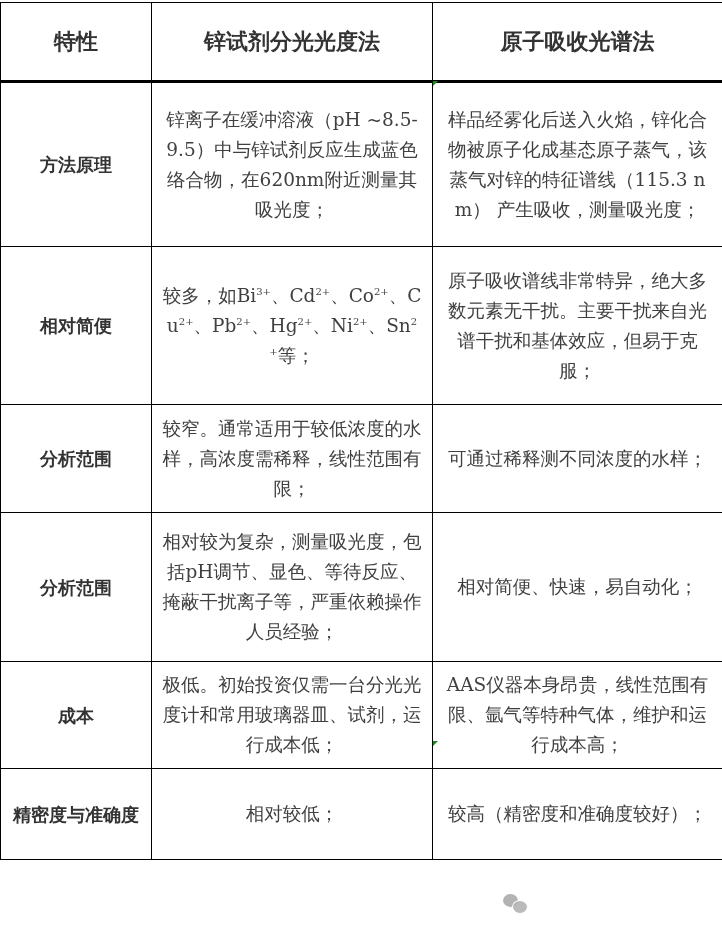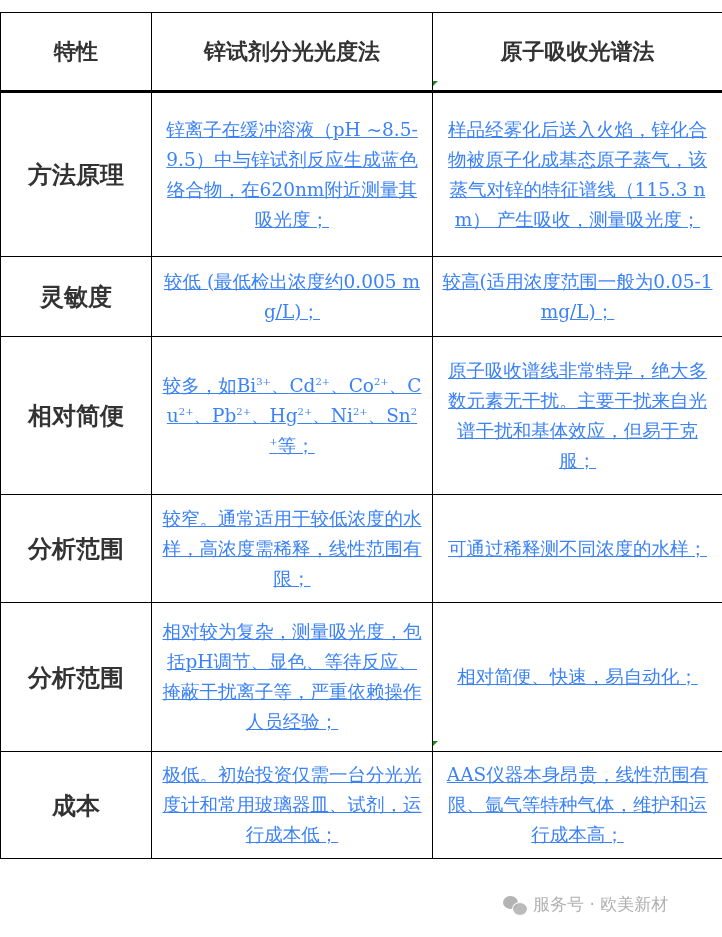--- a/index.html
+++ b/index.html
@@ -11,21 +11,21 @@
       width: 722px;
       height: 937px;
       overflow: hidden;
       position: relative;
       font-family: "DejaVu Serif", "Liberation Serif", serif;
       color: #4a4a4a;
     }
     table.compare {
       position: absolute;
       left: 0;
-      top: 12px;
+      top: 2px;
       width: 722px;
       border-collapse: collapse;
       table-layout: fixed;
     }
     table.compare td, table.compare th {
       border: 1.5px solid #000;
       text-align: center;
       vertical-align: middle;
       padding: 0 6px;
       box-sizing: border-box;
@@ -34,31 +34,30 @@
     col.c2 { width: 281px; }
     col.c3 { width: 290px; }
     th {
       font-size: 22px;
       font-weight: bold;
       color: #333;
       height: 79px;
       border-bottom: 3px solid #000 !important;
     }
     td.label {
-      font-size: 24px;
+      font-size: 18px;
       font-weight: bold;
       color: #333;
       line-height: 31px;
     }
     td.cell {
       font-size: 18.5px;
       line-height: 30px;
-      color: #3b82f6;
+      color: #404040;
       word-break: break-all;
-      text-decoration: underline;
     }
     sup { font-size: 10px; vertical-align: super; line-height: 0; }
     .r1 { height: 165px; }
     .r2 { height: 80px; }
     .r3 { height: 158px; }
     .r4 { height: 108px; }
     .r5 { height: 149px; }
     .r6 { height: 107px; }
     .r7 { height: 91px; }
     .green-tick {
@@ -107,50 +106,49 @@
       <th>锌试剂分光光度法</th>
       <th>原子吸收光谱法</th>
     </tr>
   </thead>
   <tbody>
     <tr class="r1">
       <td class="label">方法原理</td>
       <td class="cell">锌离子在缓冲溶液（pH ~8.5-9.5）中与锌试剂反应生成蓝色络合物，在620nm附近测量其吸光度；</td>
       <td class="cell">样品经雾化后送入火焰，锌化合物被原子化成基态原子蒸气，该蒸气对锌的特征谱线（115.3 nm） 产生吸收，测量吸光度；</td>
     </tr>
-    <tr class="r2">
-      <td class="label">灵敏度</td>
-      <td class="cell">较低 (最低检出浓度约0.005 mg/L)；</td>
-      <td class="cell">较高(适用浓度范围一般为0.05-1 mg/L)；</td>
-    </tr>
     <tr class="r3">
       <td class="label">相对简便</td>
       <td class="cell" id="ions-cell">较多，如<span>Bi<sup>3+</sup></span>、<span>Cd<sup>2+</sup></span>、<span>Co<sup>2+</sup></span>、<span>Cu<sup>2+</sup></span>、<span>Pb<sup>2+</sup></span>、<span>Hg<sup>2+</sup></span>、<span>Ni<sup>2+</sup></span>、<span>Sn<sup>2+</sup></span>等；</td>
       <td class="cell">原子吸收谱线非常特异，绝大多数元素无干扰。主要干扰来自光谱干扰和基体效应，但易于克服；</td>
     </tr>
     <tr class="r4">
       <td class="label">分析范围</td>
       <td class="cell">较窄。通常适用于较低浓度的水样，高浓度需稀释，线性范围有限；</td>
       <td class="cell">可通过稀释测不同浓度的水样；</td>
     </tr>
     <tr class="r5">
       <td class="label">分析范围</td>
       <td class="cell">相对较为复杂，测量吸光度，包括pH调节、显色、等待反应、掩蔽干扰离子等，严重依赖操作人员经验；</td>
       <td class="cell">相对简便、快速，易自动化；</td>
     </tr>
     <tr class="r6">
       <td class="label">成本</td>
       <td class="cell">极低。初始投资仅需一台分光光度计和常用玻璃器皿、试剂，运行成本低；</td>
       <td class="cell">AAS仪器本身昂贵，线性范围有限、氩气等特种气体，维护和运行成本高；</td>
     </tr>
+    <tr class="r7">
+      <td class="label">精密度与准确度</td>
+      <td class="cell">相对较低；</td>
+      <td class="cell">较高（精密度和准确度较好）；</td>
+    </tr>
   </tbody>
 </table>
 
 <span class="green-tick" style="left:433px; top:81px;"></span>
 <span class="green-tick" style="left:433px; top:741px;"></span>
 
 <div class="watermark">
   <span class="wechat-icon">
       <span class="b1"></span>
       <span class="b2"></span>
     </span>
-  <span>服务号 · 欧美新材</span>
 </div>
 
 </body></html>

